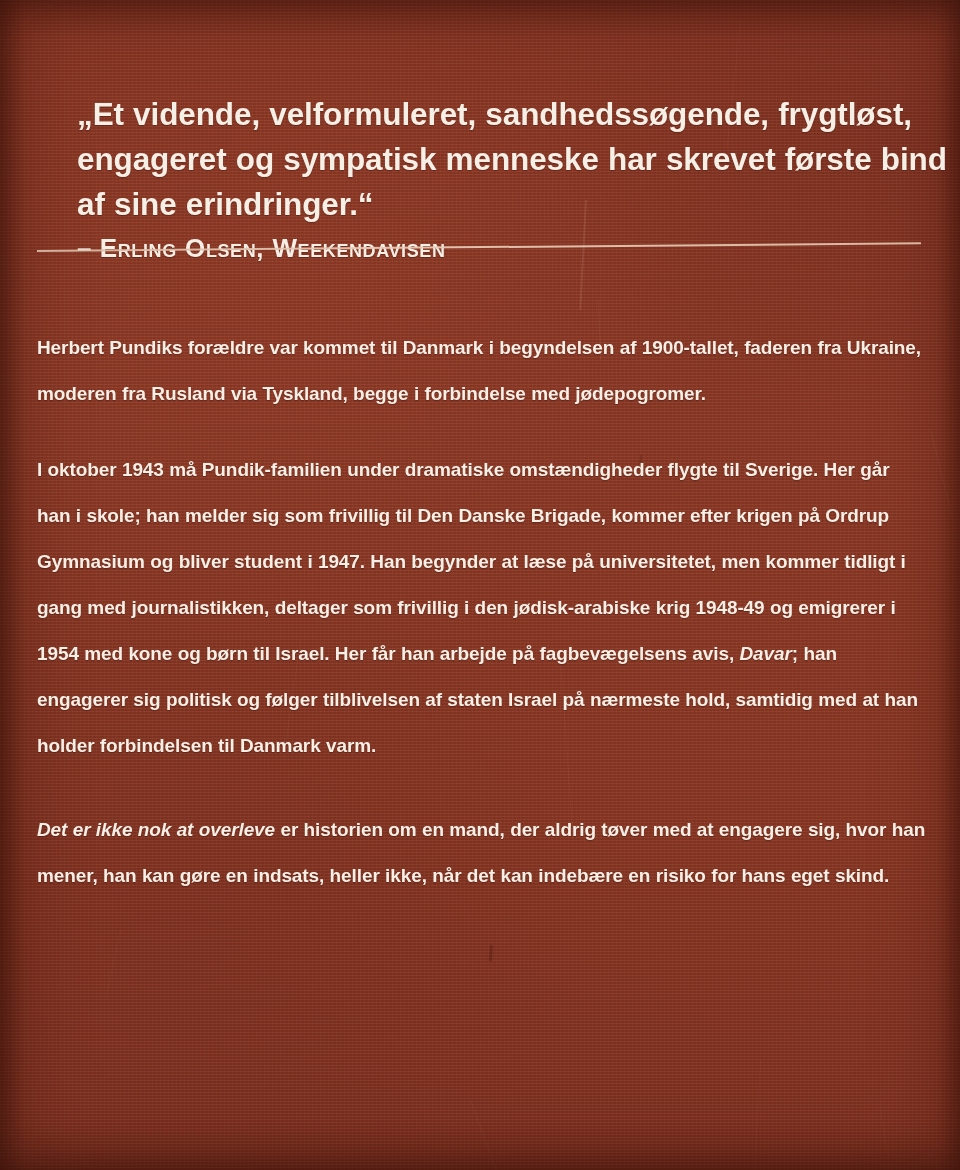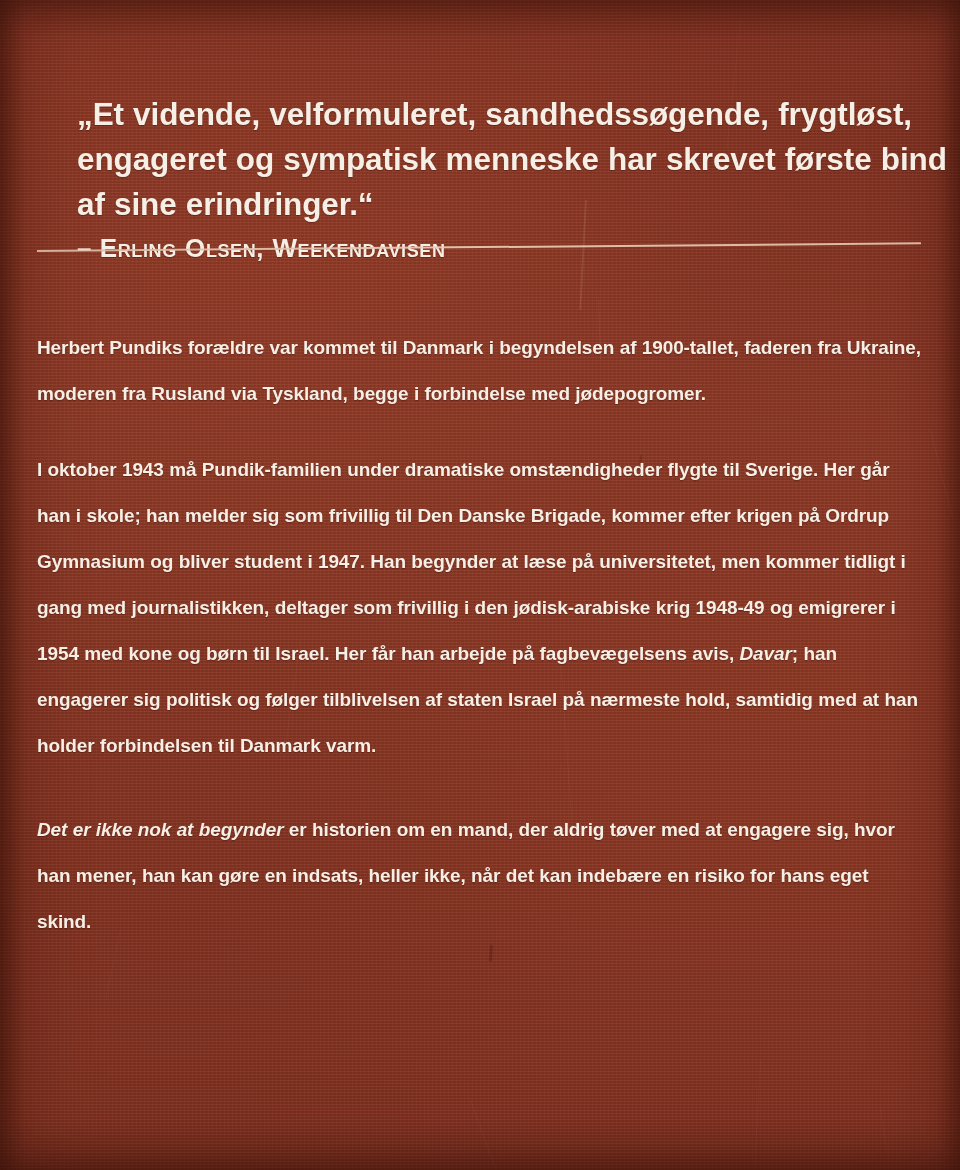--- a/index.html
+++ b/index.html
@@ -202,17 +202,17 @@
       </div>
 
     <div class="body-copy">
 
       <p class="para blurb-text">
         <span>Herbert Pundiks forældre var kommet til Danmark i begyndelsen af 1900-tallet, faderen fra Ukraine, moderen fra Rusland via Tyskland, begge i forbindelse med jødepogromer.</span>
       </p>
 
       <p class="para long blurb-text"><span>I oktober 1943 må Pundik-familien under dramatiske omstændigheder flygte til Sverige. Her går han i skole; han melder sig som frivillig til Den Danske Brigade, kommer efter krigen på Ordrup Gymnasium og bliver student i 1947. Han begynder at læse på universitetet, men kommer tidligt i gang med journalistikken, deltager som frivillig i den jødisk-arabiske krig 1948-49 og emigrerer i 1954 med kone og børn til Israel. Her får han arbejde på fagbevægelsens avis, </span><em>Davar</em><span>; han engagerer sig politisk og følger tilblivelsen af staten Israel på nærmeste hold, samtidig med at han holder forbindelsen til Danmark varm.</span></p>
 
-      <p class="para blurb-text"><em>Det er ikke nok at begynder</em><span> er historien om en mand, der aldrig tøver med at engagere sig, hvor han mener, han kan gøre en indsats, heller ikke, når det kan indebære en risiko for hans eget skind.</span></p>
+      <p class="para blurb-text"><em>Det er ikke nok at overleve</em><span> er historien om en mand, der aldrig tøver med at engagere sig, hvor han mener, han kan gøre en indsats, heller ikke, når det kan indebære en risiko for hans eget skind.</span></p>
 
     </div>
   </div>
 </div>
 
 </body></html>

